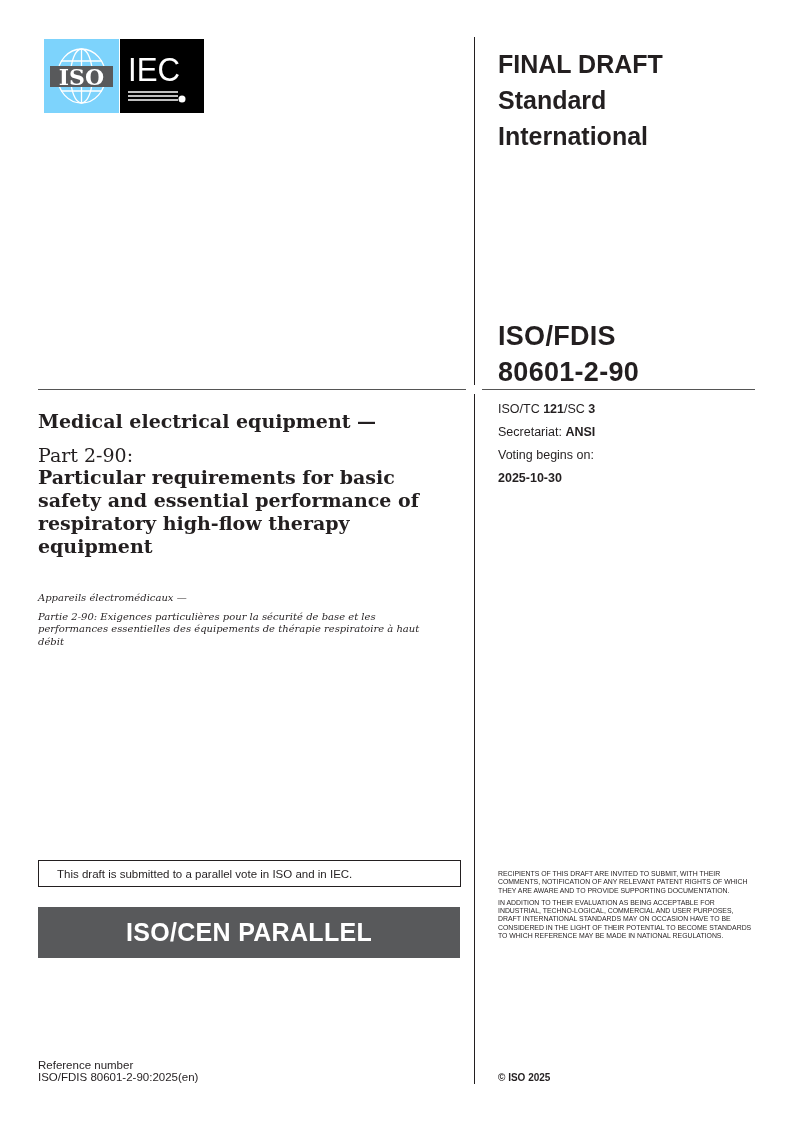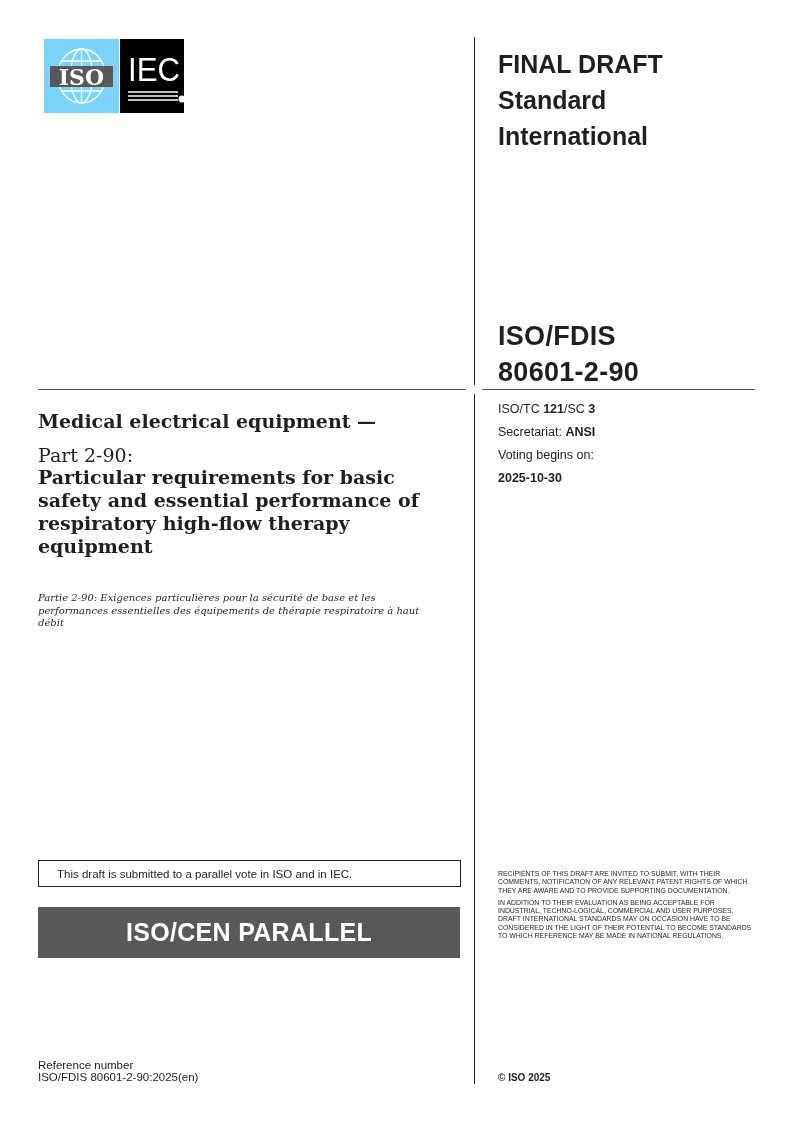--- a/index.html
+++ b/index.html
@@ -2,21 +2,21 @@
 <html><head>
 <meta charset="utf-8">
 <style>
   html, body { margin: 0; padding: 0; background: #ffffff; }
   body { width: 793px; height: 1122px; position: relative; overflow: hidden; color: #231f20; font-family: "Liberation Sans", sans-serif; }
   .abs { position: absolute; }
   .vline { position: absolute; left: 474px; width: 1px; background: #231f20; }
   .hline { position: absolute; top: 389px; height: 1px; background: #555; }
   
   .logo-iso { left: 44px; top: 39px; width: 76px; width: 75px; height: 74px; background: #7dd3fc; }
-  .logo-iec { left: 120px; top: 39px; width: 64px; height: 74px; background: #000; }
+  .logo-iec { left: 120px; top: 39px; width: 84px; height: 74px; background: #000; }
   .right-title { left: 498px; top: 46px; font-size: 25px; font-weight: bold; line-height: 36px; color: #231f20; }
   .right-title .l2 { font-weight: bold; }
   .docnum { left: 498px; top: 318px; font-size: 27px; font-weight: bold; line-height: 36px; letter-spacing: 0.3px; }
   .meta { left: 498px; top: 402px; font-size: 12.5px; line-height: 15px; }
   .meta div { margin-bottom: 8px; }
   .meta b { font-weight: bold; }
   .title-block { left: 38px; top: 408px; width: 400px; font-family: "DejaVu Serif", serif; }
   .title-main { font-size: 19px; font-weight: bold; line-height: 26px; }
   .title-part { font-size: 19px; line-height: 22px; margin-top: 10px; }
   .title-sub { font-size: 19px; font-weight: bold; line-height: 23px; }
@@ -80,20 +80,21 @@
   <div><div>Voting begins on:</div><b>2025-10-30</b></div>
 </div>
 
 <div class="abs title-block">
   <div class="title-main">Medical electrical equipment —</div>
   <div class="title-part">Part 2-90:</div>
   <div class="title-sub">Particular requirements for basic safety and essential performance of respiratory high-flow therapy equipment</div>
 </div>
 
 <div class="abs fr-block">
+  <div>Appareils électromédicaux —</div>
   <div>Partie 2-90: Exigences particulières pour la sécurité de base et les performances essentielles des équipements de thérapie respiratoire à haut débit</div>
 </div>
 
 <div class="abs draft-box">This draft is submitted to a parallel vote in ISO and in IEC.</div>
 
 <div class="abs banner">ISO/CEN PARALLEL PROCESSING</div>
 
 <div class="abs notice">
   <p>RECIPIENTS OF THIS DRAFT ARE INVITED TO SUBMIT, WITH THEIR COMMENTS, NOTIFICATION OF ANY RELEVANT PATENT RIGHTS OF WHICH THEY ARE AWARE AND TO PROVIDE SUPPORTING DOCUMENTATION.</p>
   <p>IN ADDITION TO THEIR EVALUATION AS BEING ACCEPTABLE FOR INDUSTRIAL, TECHNO-LOGICAL, COMMERCIAL AND USER PURPOSES, DRAFT INTERNATIONAL STANDARDS MAY ON OCCASION HAVE TO BE CONSIDERED IN THE LIGHT OF THEIR POTENTIAL TO BECOME STANDARDS TO WHICH REFERENCE MAY BE MADE IN NATIONAL REGULATIONS.</p>

